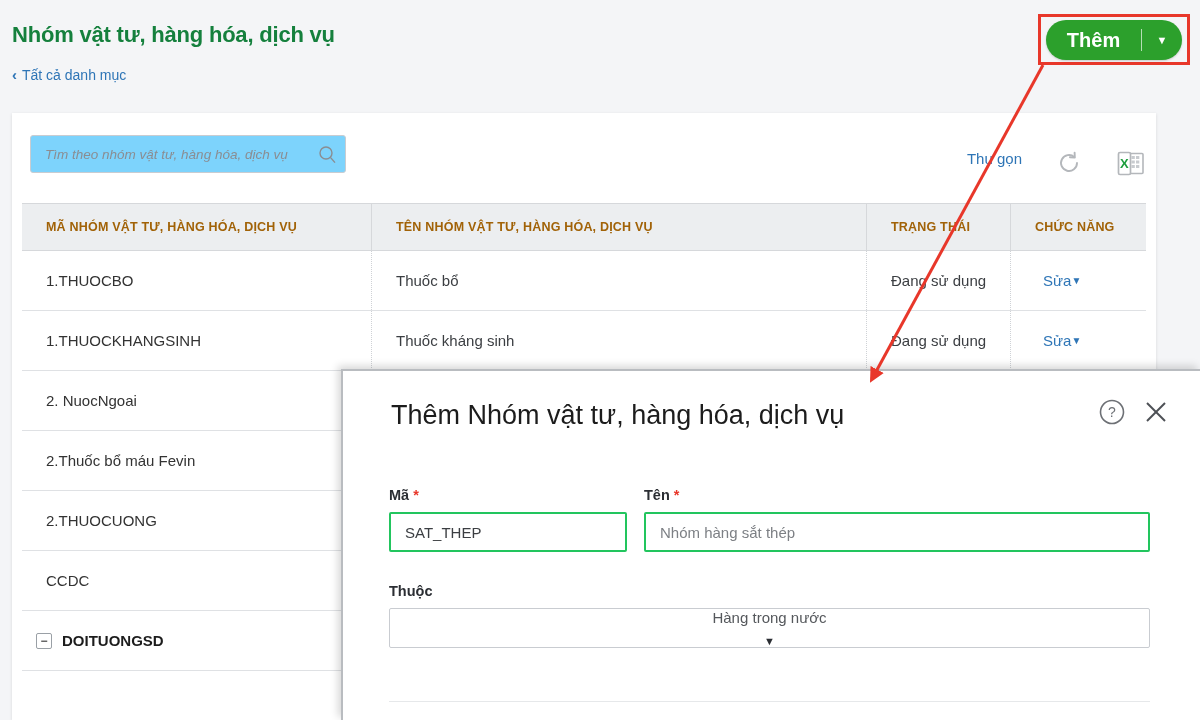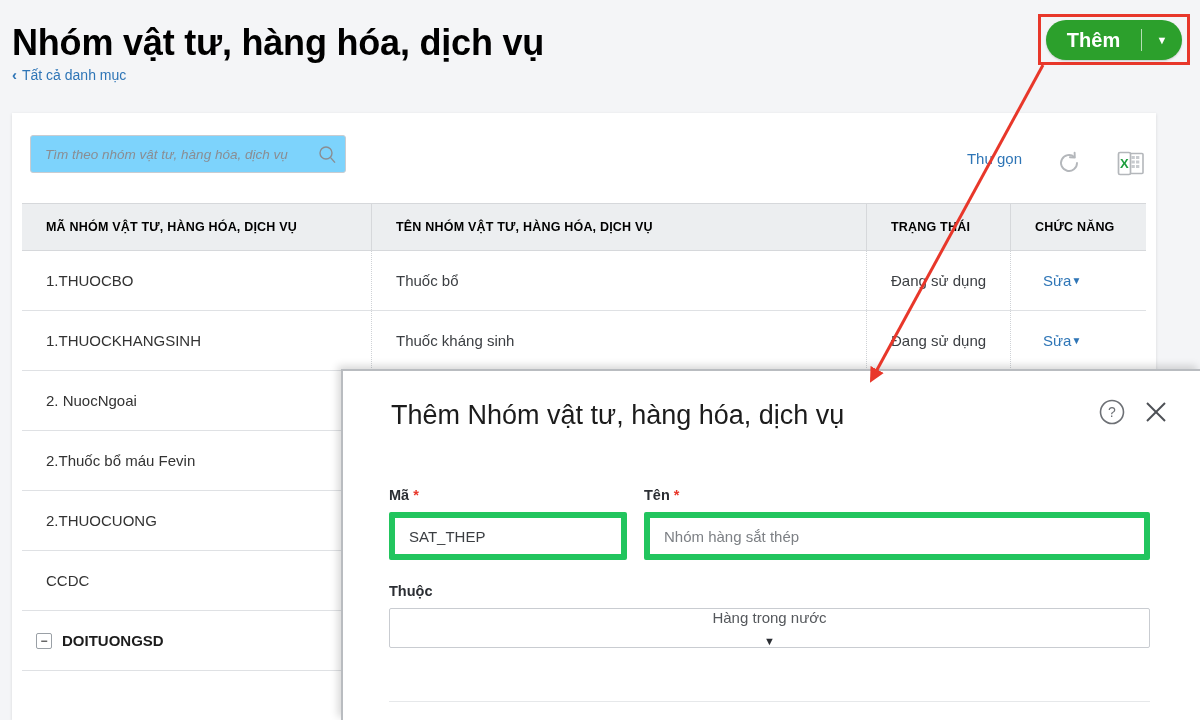--- a/index.html
+++ b/index.html
@@ -11,21 +11,21 @@
   }
   #root { position: relative; width: 1200px; height: 720px; }
 
   
   .page-header {
     position: absolute; left: 0; top: 0; width: 1200px; height: 103px;
     background: #f4f5f7;
   }
   .page-title {
     position: absolute; left: 12px; top: 22px;
-    font-size: 36px; font-weight: bold; color: #000000;
+    font-size: 22px; font-weight: bold; color: #15803d;
     letter-spacing: -0.2px;
   }
   .breadcrumb {
     position: absolute; left: 12px; top: 67px;
     font-size: 14px; color: #2e75b6;
     display: flex; align-items: center; gap: 5px;
     cursor: pointer;
   }
   .breadcrumb .chev {
     font-size: 15px; font-weight: bold; line-height: 1;
@@ -91,21 +91,21 @@
   .refresh-icon, .excel-icon { cursor: pointer; display: block; }
 
   
   .tbl { position: absolute; left: 10px; top: 90px; width: 1124px; }
   .thead {
     display: flex; height: 48px; align-items: center;
     background: #eceef0;
     border-top: 1px solid #d6d8db; border-bottom: 1px solid #d6d8db;
   }
   .thead .th {
-    font-size: 12.5px; font-weight: bold; color: #000000; letter-spacing: 0.2px;
+    font-size: 12.5px; font-weight: bold; color: #a16207; letter-spacing: 0.2px;
     height: 48px; display: flex; align-items: center; padding-left: 24px;
     border-right: 1px solid #d6d8db;
   }
   .thead .th:last-child { border-right: none; }
   .c1 { width: 350px; }
   .c2 { width: 495px; }
   .c3 { width: 144px; }
   .c4 { width: 135px; }
 
   .trow { display: flex; height: 60px; border-bottom: 1px solid #dfe1e4; }
@@ -141,21 +141,21 @@
   }
   .dlg-icons { position: absolute; right: 30px; top: 27px; display: flex; gap: 16px; align-items: center; }
   .icon-btn { cursor: pointer; display: block; }
 
   .field-label {
     font-size: 14.5px; font-weight: bold; color: #2b2e33;
     margin-bottom: 9px;
   }
   .req { color: #e8372a; font-weight: bold; }
   .dlg-input {
-    height: 48px; border: 6px solid #22c55e; border-radius: 2px;
+    height: 40px; border: 2px solid #22c55e; border-radius: 2px;
     background: #fff; display: flex; align-items: flex-end;
     padding: 0 14px; font-size: 15px; color: #55585c;
   }
   .dlg-input input {
     border: none; outline: none; width: 100%; height: 100%;
     font-family: "Liberation Sans", sans-serif; font-size: 15px; color: #3b3e42;
     background: transparent;
   }
   .dlg-input input::placeholder { color: #7d8085; }
 

